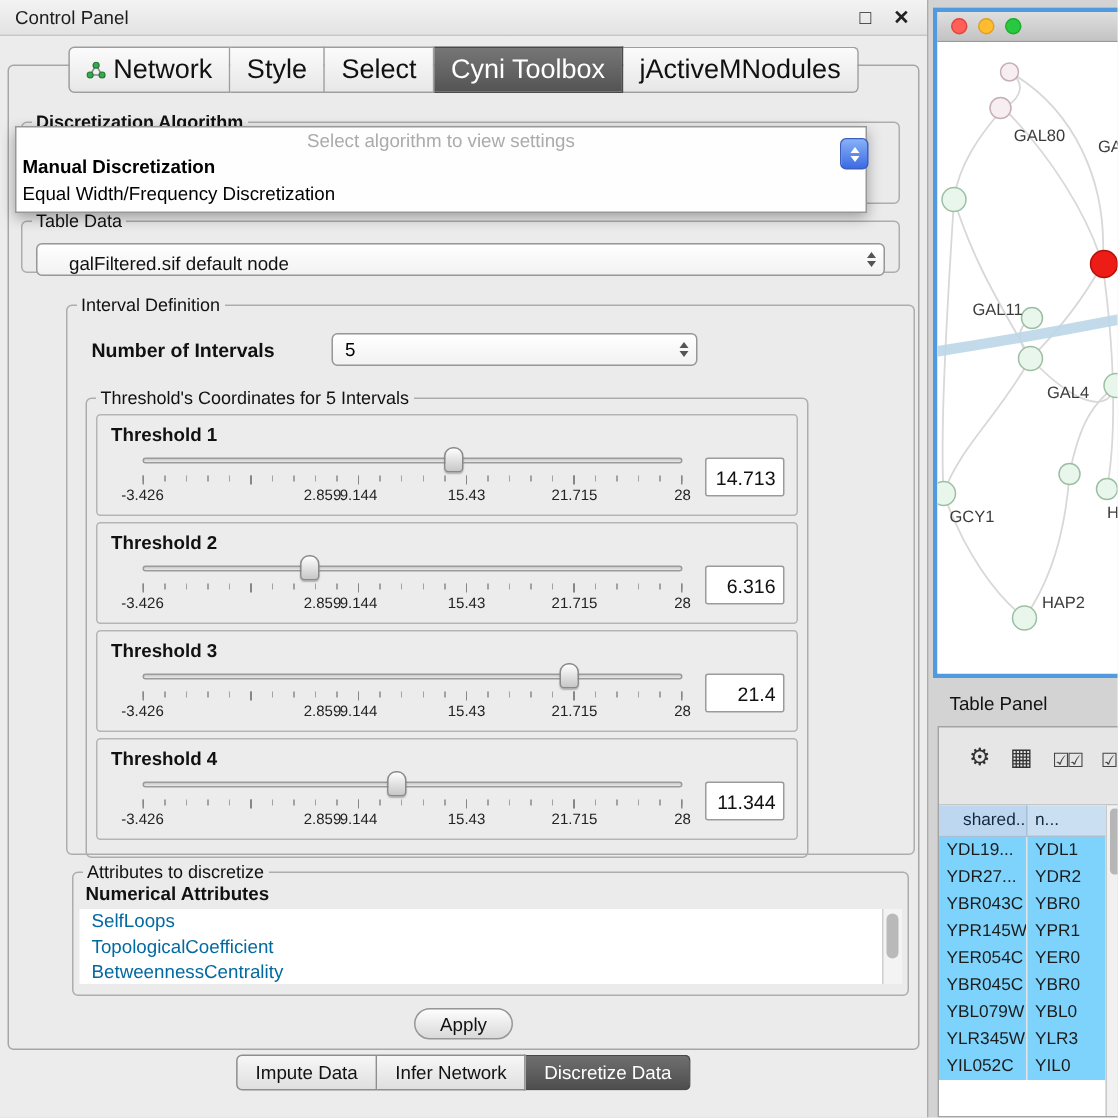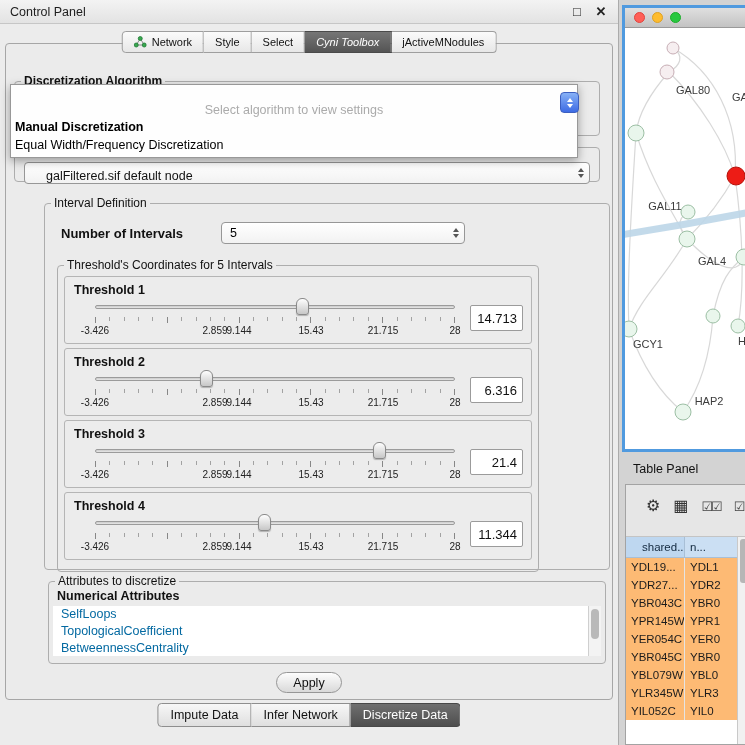--- a/index.html
+++ b/index.html
@@ -8,36 +8,36 @@
   .stage { position:relative; width:745px; height:745px; background:#D3D3D3; overflow:hidden; }
 
   
   .cp { position:absolute; left:0; top:0; width:619px; height:745px; background:#ECECEC; border-right:1px solid #ABABAB; }
   .cp-titlebar { position:absolute; left:0; top:0; right:0; height:24px; background:linear-gradient(#F3F3F3,#E3E3E3); border-bottom:1px solid #C6C6C6; display:flex; align-items:center; padding:0 10px; }
   .cp-title { font-size:12.5px; color:#1d1d1d; }
   .tb-btns { margin-left:auto; display:flex; gap:10px; }
   .tb-btn { font-size:13px; color:#222; width:14px; text-align:center; font-weight:bold; cursor:default; }
 
   .top-tabs { position:absolute; top:31px; left:50%; transform:translateX(-50%); display:flex; z-index:3; }
-  .ttab { display:flex; align-items:center; gap:5px; padding:4px 11px; font-size:11px; color:#111; white-space:nowrap;
+  .ttab { display:flex; align-items:center; gap:5px; padding:4px 11px; font-size:18px; color:#111; white-space:nowrap;
           background:linear-gradient(#FBFBFB,#E7E7E7); border:1px solid #9E9E9E; border-left:none; }
   .ttab:first-child { border-left:1px solid #9E9E9E; border-radius:4px 0 0 4px; }
   .ttab:last-child { border-radius:0 4px 4px 0; }
-  .ttab.selected { background:linear-gradient(#767676,#545454); color:#fff; border-color:#4A4A4A;font-style:italic; }
+  .ttab.selected { background:linear-gradient(#767676,#545454); color:#fff; border-color:#4A4A4A; }
 
   .content { position:absolute; left:5px; top:43px; width:608px; height:657px; border:1px solid #A6A6A6; border-radius:4px; background:#EBEBEB; }
 
   fieldset.group { position:absolute; border:1px solid #ADADAD; border-radius:4px; background:transparent; }
   fieldset.group legend { font-size:12px; padding:0 3px; margin-left:6px; color:#111; }
 
   .alg-group { left:8px; top:30px; width:586px; height:62px; }
   .alg-group legend { font-weight:bold; }
 
   .popup { position:absolute; left:10px; top:84px; width:568px; background:#FEFEFE; border:1px solid #989898; box-shadow:0 3px 9px rgba(0,0,0,.35); z-index:6; padding-bottom:3px; }
-  .popup-header { text-align:center; color:#ABABAB; font-size:12.5px; padding:18px 0 1px; }
+  .popup-header { text-align:center; color:#ABABAB; font-size:12.5px; padding:2px 0 1px; }
   .popup-item { font-size:12.5px; color:#000; padding:1px 4px; line-height:16px; }
   .popup-item.bold { font-weight:bold; }
 
   .combo-blue-btn { position:absolute; left:560px; top:92px; width:19px; height:21px; z-index:7; border:1px solid #3C5FC0; border-radius:4px;
                     background:linear-gradient(#87B1F6,#3D6BE4); display:flex; flex-direction:column; align-items:center; justify-content:center; gap:2px; }
   .tri-up { width:0; height:0; border-left:3.5px solid transparent; border-right:3.5px solid transparent; border-bottom:4px solid #fff; }
   .tri-dn { width:0; height:0; border-left:3.5px solid transparent; border-right:3.5px solid transparent; border-top:4px solid #fff; }
 
   .td-group { left:8px; top:96px; width:586px; height:42px; }
 
@@ -105,21 +105,21 @@
   .table-panel { position:absolute; left:625px; top:484px; width:124px; height:261px; background:#E6E6E6; border:1px solid #A3A3A3; overflow:hidden; }
   .tp-toolbar { height:52px; border-bottom:1px solid #C4C4C4; position:relative; }
   .tp-icons { display:flex; gap:13px; padding:13px 0 0 20px; align-items:center; }
   .tp-ico { font-size:16px; color:#333; line-height:1; }
   .tp-ico.small { font-size:13px; letter-spacing:-2px; color:#444; }
   .tp-table { position:absolute; top:52px; left:0; right:11px; bottom:0; background:#fff; }
   .tp-hrow { display:flex; height:21px; background:#CBDFF3; border-bottom:1px solid #A8BFD6; font-size:11.5px; color:#13293F; }
   .tp-hcell { display:flex; align-items:center; padding-left:5px; overflow:hidden; white-space:nowrap; }
   .hc1 { width:59px; border-right:1px solid #A8BFD6; background:#BED7F0;padding-left:16px; }
   .hc2 { flex:1; }
-  .tp-row { display:flex; height:18px; font-size:11.5px; color:#1C1C1C; background:#fdba74; }
+  .tp-row { display:flex; height:18px; font-size:11.5px; color:#1C1C1C; background:#7dd3fc; }
   .tp-cell { display:flex; align-items:center; padding-left:5px; overflow:hidden; white-space:nowrap; }
   .rc1 { width:59px; border-right:1px solid #E4E4E4; }
   .rc2 { flex:1; }
   .tp-vscroll { position:absolute; top:52px; right:0; bottom:0; width:11px; background:#F1F1F1; border-left:1px solid #C9C9C9; }
   .tp-vthumb { position:absolute; top:2px; left:2px; width:7px; height:44px; background:#B6B6B6; border-radius:3px; }
 </style>
 </head>
 <body>
 
 <div class="stage">

